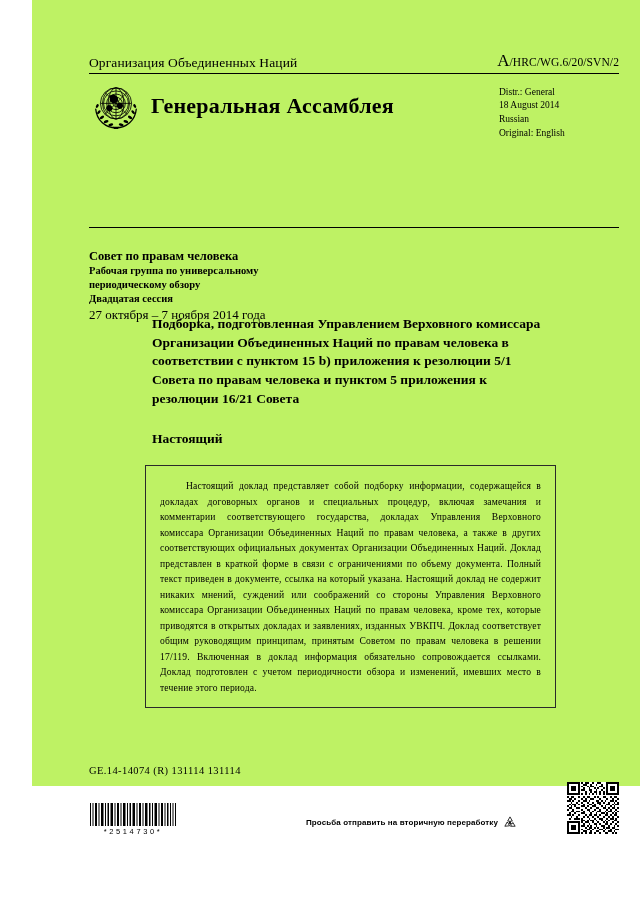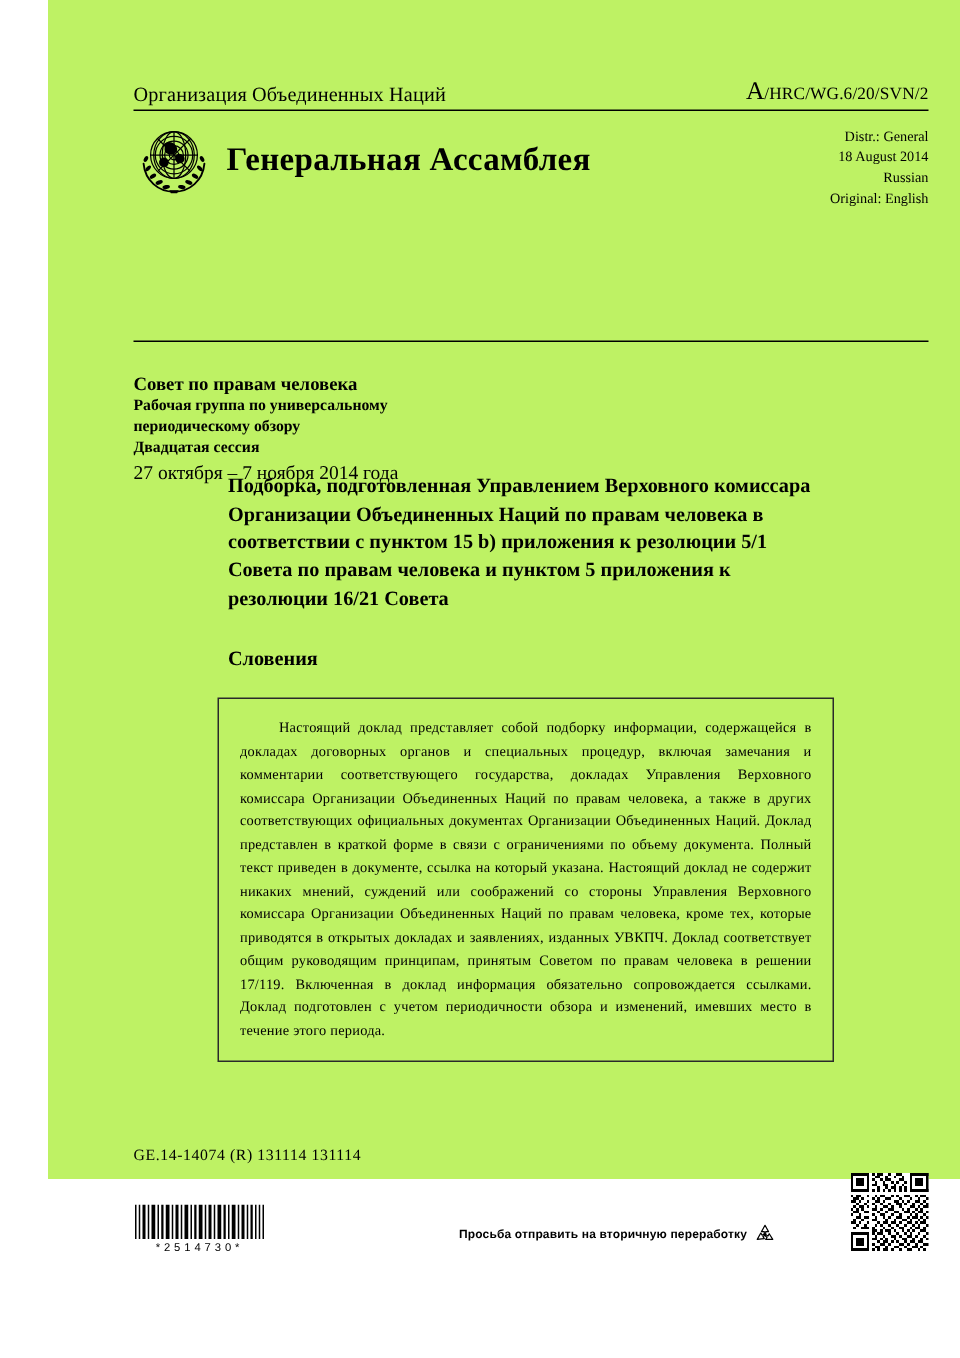--- a/index.html
+++ b/index.html
@@ -60,21 +60,20 @@
     border-top: 1.6px solid #000;
     width: 100%;
     height: 0;
   }
 
   .masthead-main {
     display: flex;
     align-items: flex-start;
     justify-content: space-between;
     margin-top: 6px;
-    text-align: right;
   }
   .emblem-title {
     display: flex;
     align-items: center;
     gap: 8px;
   }
   .un-emblem {
     width: 54px;
     height: 52px;
     flex: 0 0 auto;
@@ -307,21 +306,21 @@
   <div class="council-block">
     <div class="council-title">Совет по правам человека</div>
     <div class="council-sub">Рабочая группа по универсальному</div>
     <div class="council-sub">периодическому обзору</div>
     <div class="council-sub">Двадцатая сессия</div>
     <div class="session-dates">27 октября – 7 ноября 2014 года</div>
   </div>
 
   <div class="main-heading">Подборка, подготовленная Управлением Верховного комиссара Организации Объединенных Наций по правам человека в соответствии с пунктом 15 b) приложения к резолюции 5/1 Совета по правам человека и пунктом 5 приложения к резолюции 16/21 Совета</div>
 
-  <div class="country-heading">Словения</div>
+  <div class="country-heading">Настоящий</div>
 
   <div class="summary-box">
     <div class="summary-text">Настоящий доклад представляет собой подборку информации, содержащейся в докладах договорных органов и специальных процедур, включая замечания и комментарии соответствующего государства, докладах Управления Верховного комиссара Организации Объединенных Наций по правам человека, а также в других соответствующих официальных документах Организации Объединенных Наций. Доклад представлен в краткой форме в связи с ограничениями по объему документа. Полный текст приведен в документе, ссылка на который указана. Настоящий доклад не содержит никаких мнений, суждений или соображений со стороны Управления Верховного комиссара Организации Объединенных Наций по правам человека, кроме тех, которые приводятся в открытых докладах и заявлениях, изданных УВКПЧ. Доклад соответствует общим руководящим принципам, принятым Советом по правам человека в решении 17/119. Включенная в доклад информация обязательно сопровождается ссылками. Доклад подготовлен с учетом периодичности обзора и изменений, имевших место в течение этого периода.</div>
   </div>
 
   <div class="footer">
     <div class="job-number">GE.14-14074  (R)  131114  131114</div>
 
     <div class="footer-row">
 

